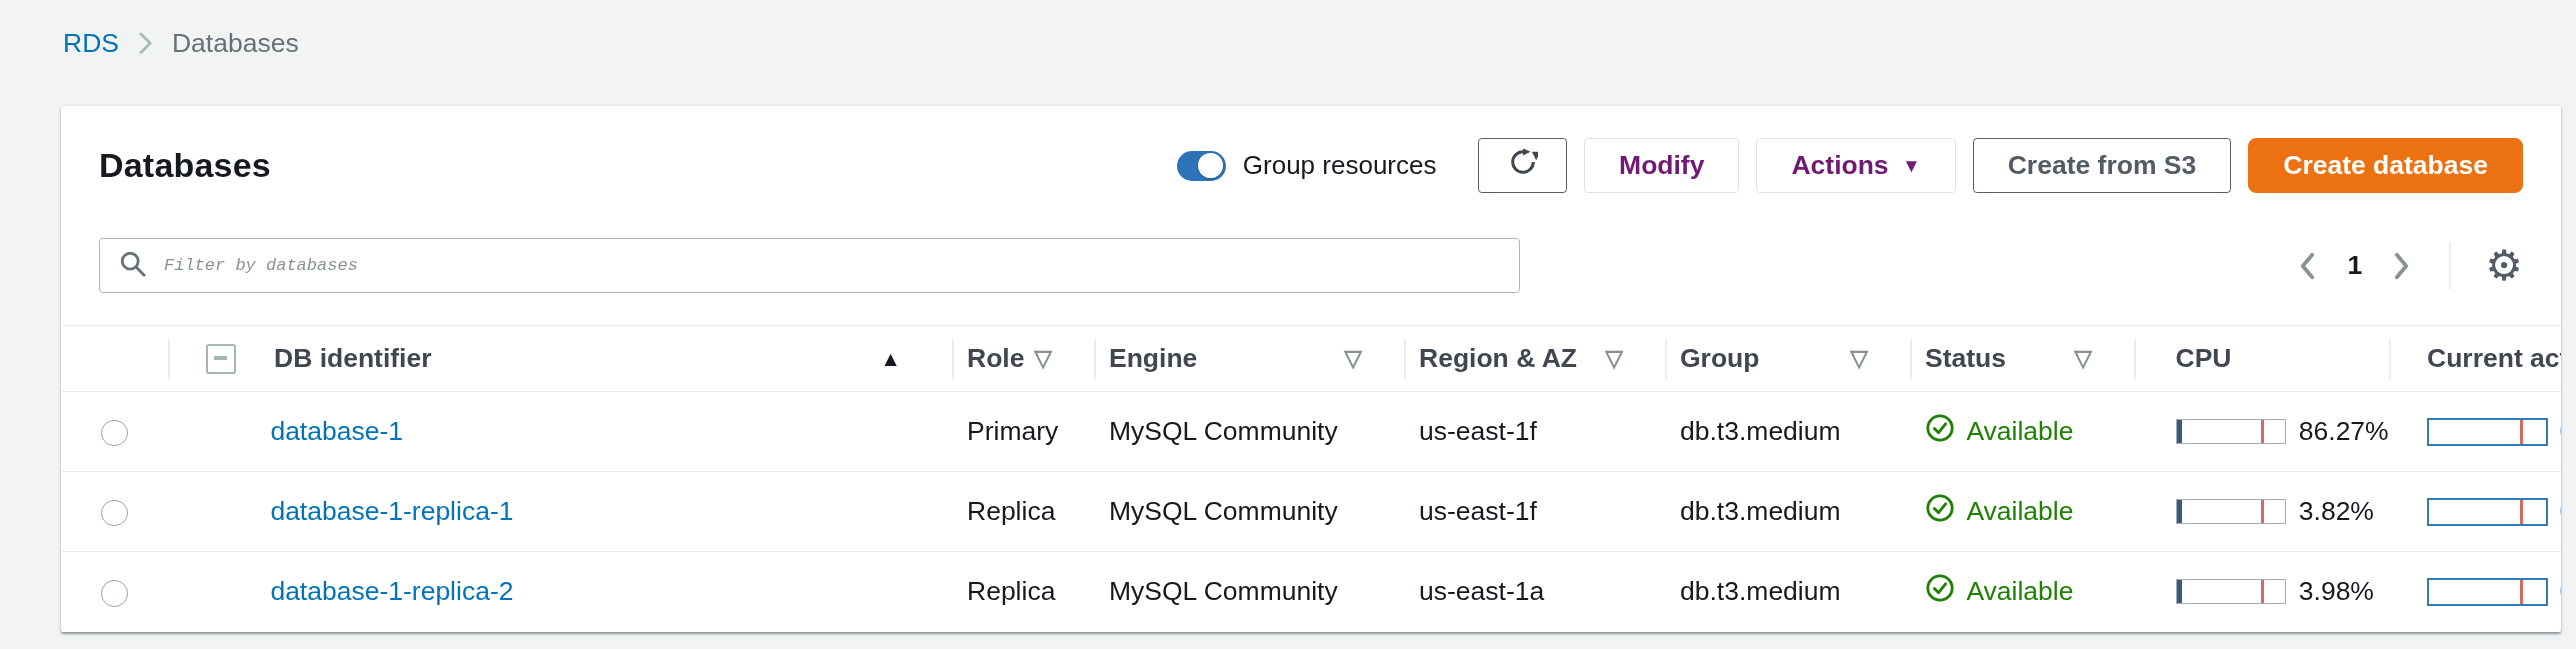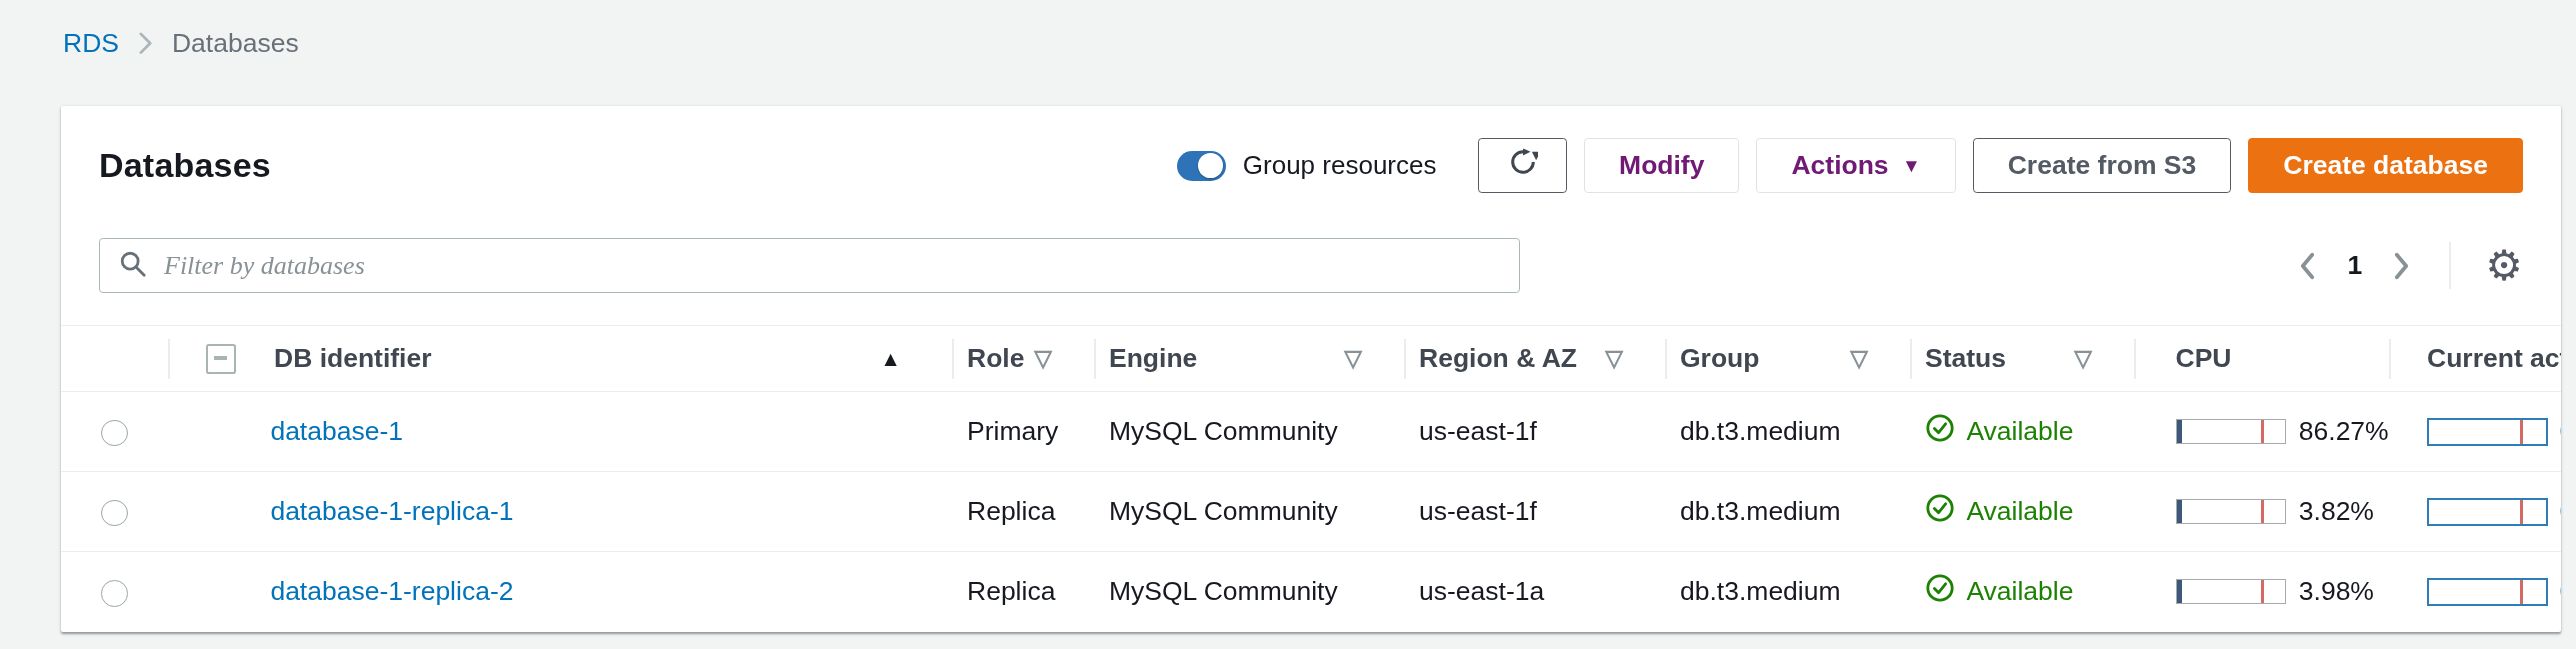--- a/index.html
+++ b/index.html
@@ -56,35 +56,35 @@
   .btn {
     height:55px; background:#fff;
     border:1.9px solid #545b64; border-radius:3.8px;
     font-family:inherit; font-size:26.5px; font-weight:700; color:#545b64;
     padding:0 34px; display:flex; align-items:center; gap:13.3px;
     cursor:pointer; white-space:nowrap;
   }
   .btn-icon { width:89px; padding:0; justify-content:center; }
   .btn.disabled { border-color:#dfe3e3; color:#701a75; cursor:default; }
   .btn .caret { font-size:19px; }
-  .btn-primary { background:#ec7211; border-color:#ec7211; color:#fff; }
+  .btn-primary { background:#ec7211; border-color:#ec7211; color:#fff;border-radius:8px; }
 
   
   .filter-row {
     height:81px; padding:0 38px;
     display:flex; align-items:center;
   }
   .search-box {
     width:1421px; height:55px;
     border:1.9px solid #aab7b8; border-radius:3.8px; background:#fff;
     display:flex; align-items:center; gap:17px; padding:0 19px;
   }
   .search-box input {
-    flex:1; border:none; outline:none; font-family:Liberation Serif, serif;
-    font-size:26px; color:#16191f; background:transparent;
+    flex:1; border:none; outline:none; font-family:Liberation Mono, monospace;
+    font-size:17px; color:#16191f; background:transparent;
   }
   .search-box input::placeholder { color:#879196; font-style:italic; }
   .pagination { margin-left:auto; display:flex; align-items:center; gap:26.5px; }
   .page-btn { background:none; border:none; cursor:pointer; display:flex; align-items:center; padding:3.8px; }
   .page-num { font-size:26.5px; font-weight:700; color:#16191f; }
   .pg-divider { width:1.9px; height:47px; background:#eaeded; margin:0 7.6px; }
   .gear { font-size:42px; color:#545b64; line-height:1; background:none; border:none; cursor:pointer; }
 
   
   .table-wrap { margin-top:19px; }

